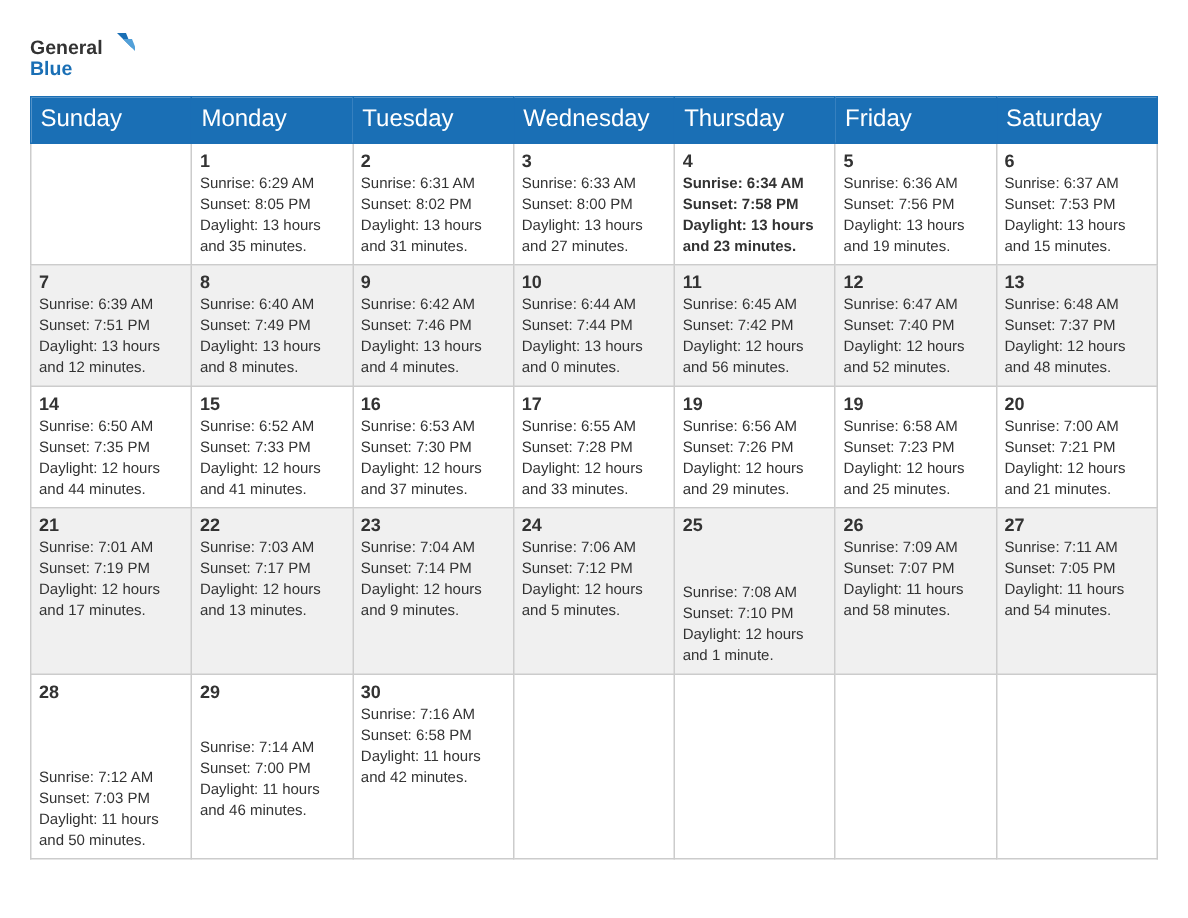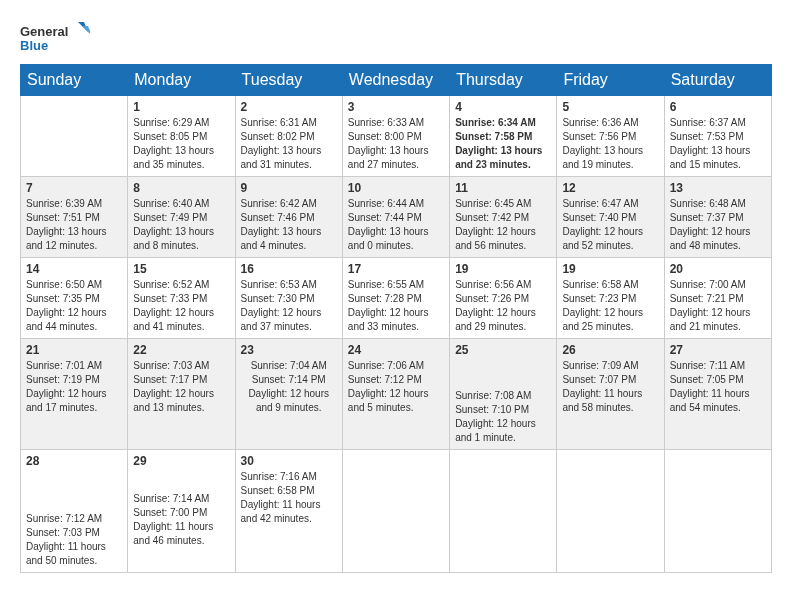--- a/index.html
+++ b/index.html
@@ -272,21 +272,21 @@
         </td>
         <td>
           <span class="day-num">22</span>
           <div class="day-detail" style="white-space: pre-line;">Sunrise: 7:03 AM
 Sunset: 7:17 PM
 Daylight: 12 hours
 and 13 minutes.</div>
         </td>
         <td>
           <span class="day-num">23</span>
-          <div class="day-detail" style="white-space: pre-line; text-align: center;">Sunrise: 7:04 AM
+          <div class="day-detail" style="white-space: pre-line;">Sunrise: 7:04 AM
 Sunset: 7:14 PM
 Daylight: 12 hours
 and 9 minutes.</div>
         </td>
         <td>
           <span class="day-num">24</span>
           <div class="day-detail" style="white-space: pre-line;">Sunrise: 7:06 AM
 Sunset: 7:12 PM
 Daylight: 12 hours
 and 5 minutes.</div>

